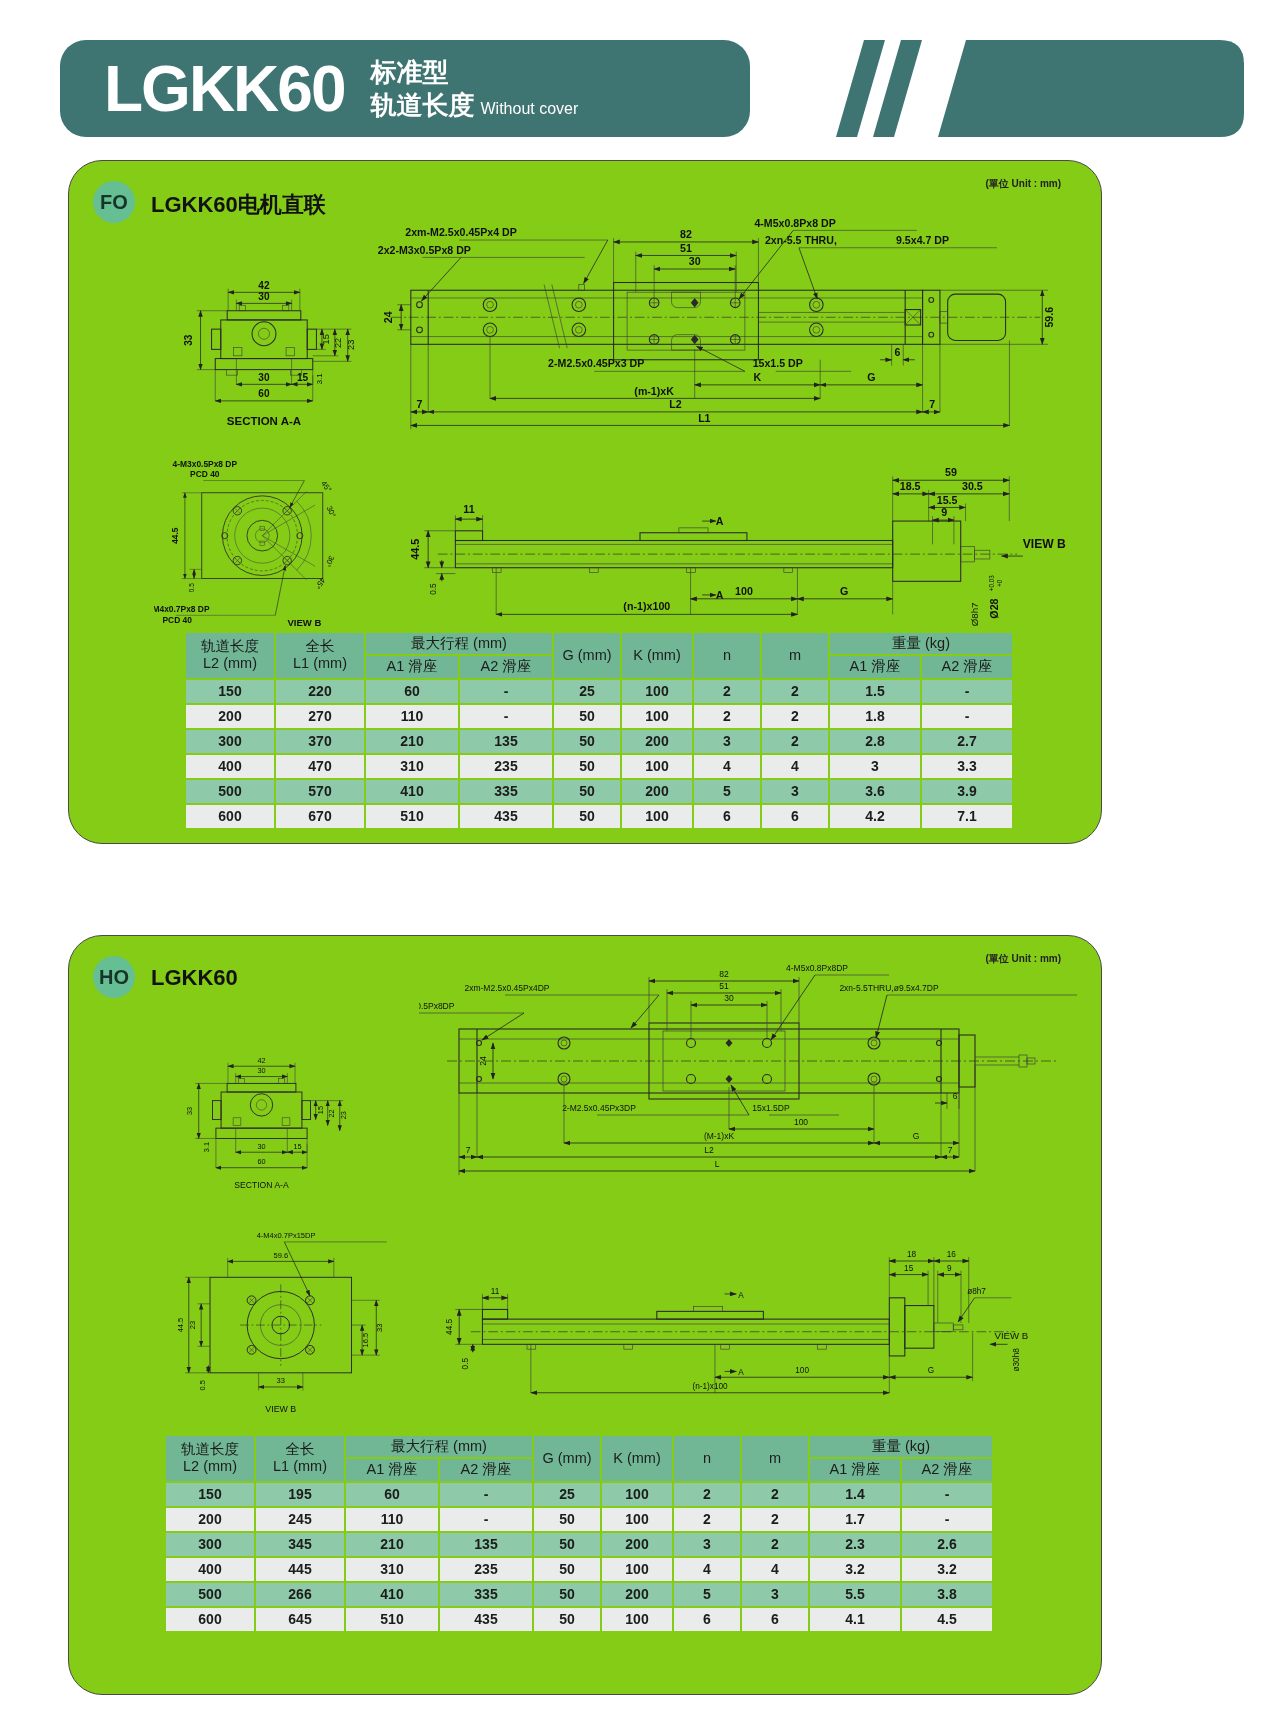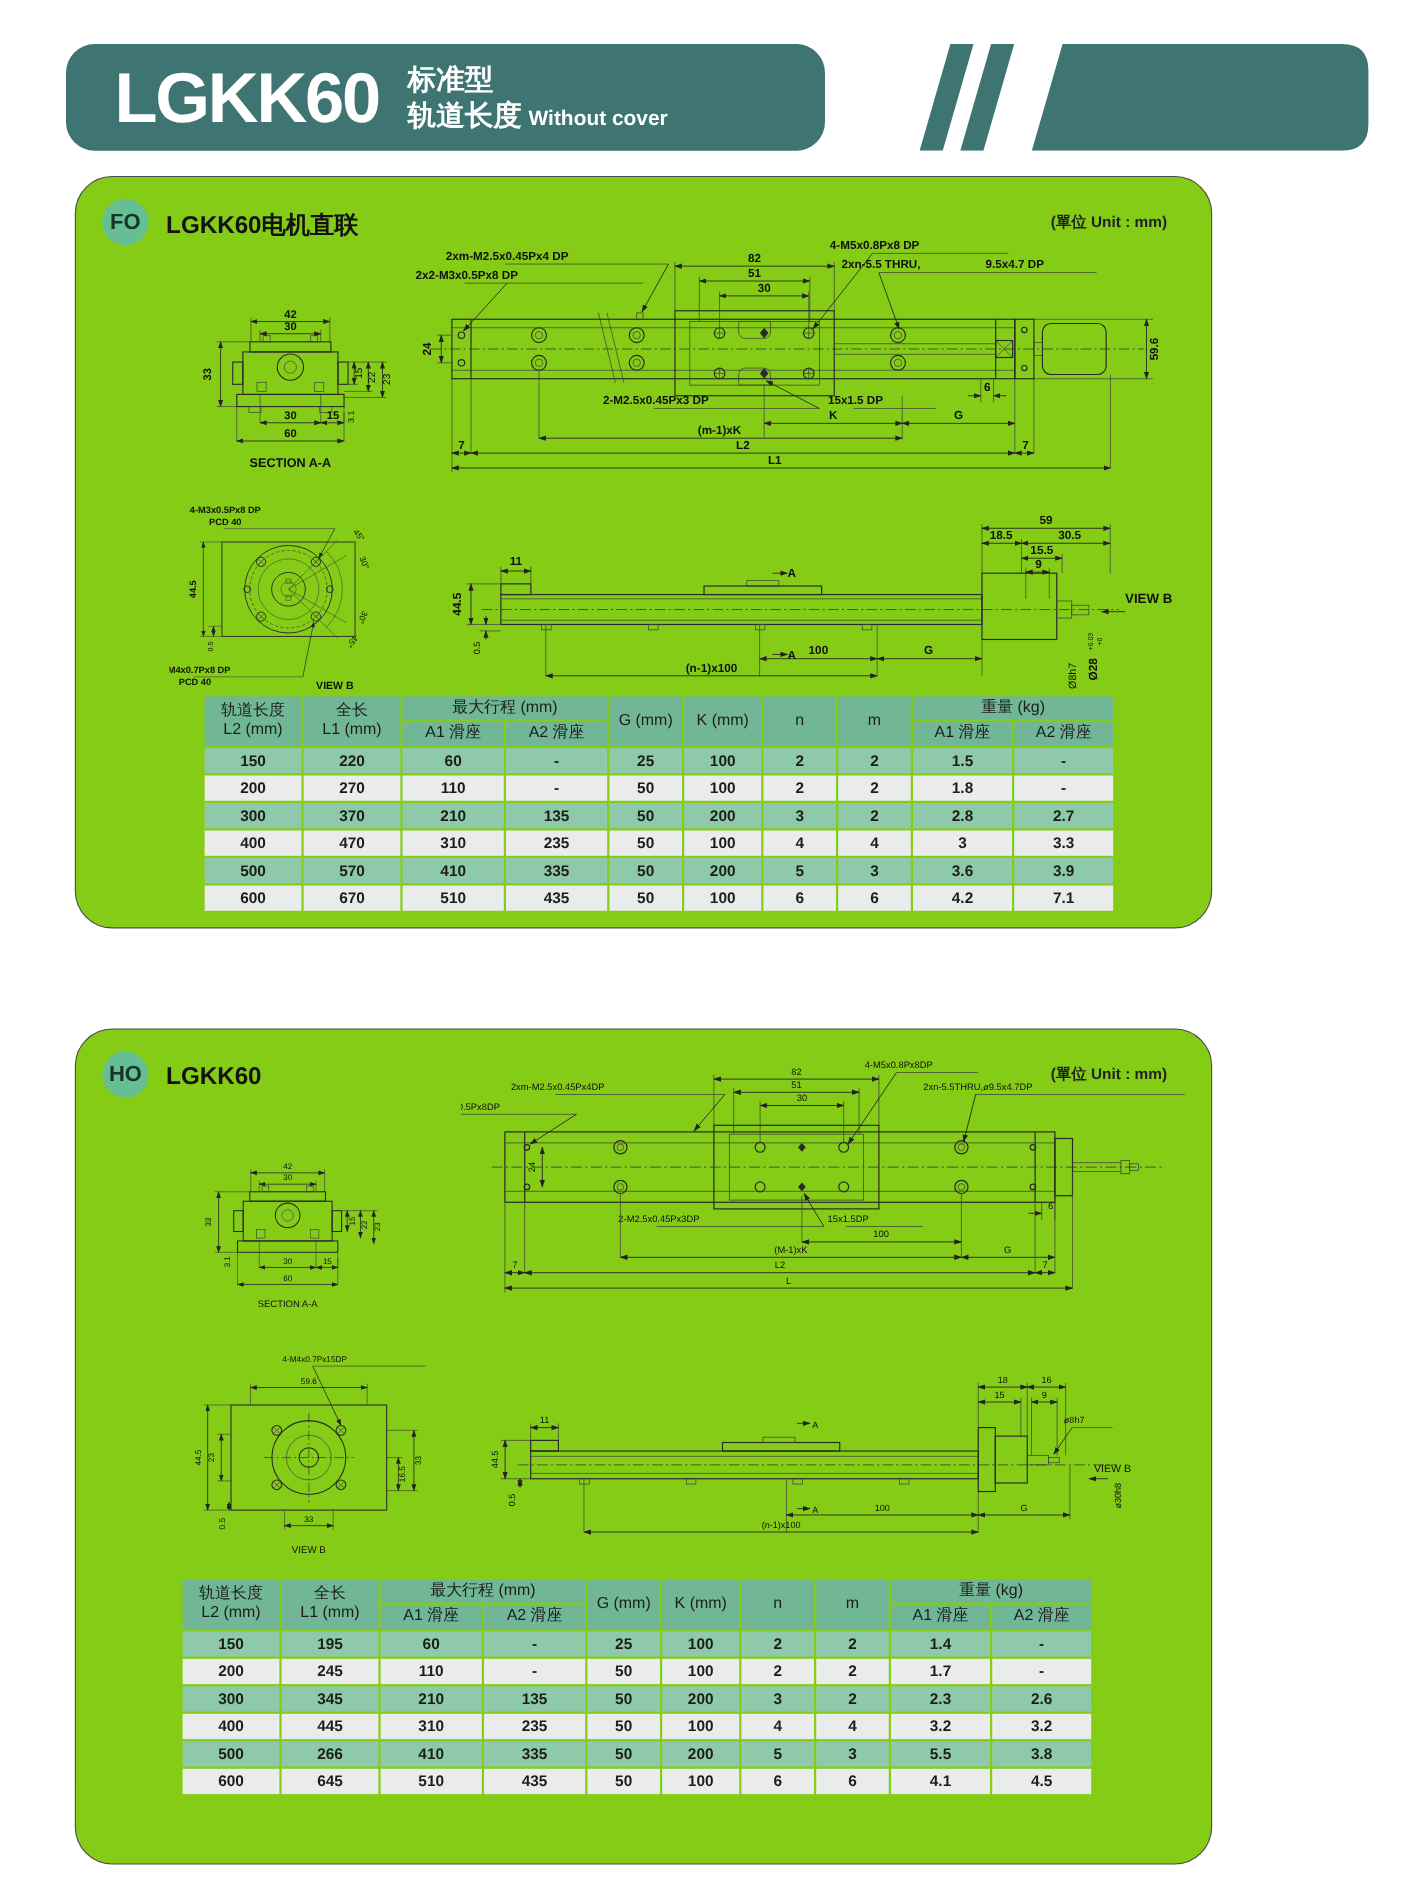--- a/index.html
+++ b/index.html
@@ -5,31 +5,31 @@
   html,body{margin:0;padding:0;background:#fff;}
   .page{position:relative;width:1284px;height:1724px;background:#fff;overflow:hidden;
         font-family:"Liberation Sans",sans-serif;color:#111;}
   
   .hdr-main{position:absolute;left:60px;top:40px;width:690px;height:97px;background:#3e7471;
             border-radius:26px;display:flex;align-items:center;}
   .hdr-model{color:#fff;font-size:64px;font-weight:bold;letter-spacing:-2px;margin-left:44px;line-height:1;}
   .hdr-sub{margin-left:26px;color:#fff;line-height:1.25;}
   .hdr-sub .s1{font-size:26px;font-weight:bold;}
   .hdr-sub .s2{font-size:26px;font-weight:bold;}
-  .hdr-sub .en{font-size:19px;font-weight:700;margin-left:6px;}
+  .hdr-sub .en{font-size:16px;font-weight:400;margin-left:6px;}
   .hdr-deco{position:absolute;left:806px;top:40px;width:444px;height:97px;}
   
   .panel{position:absolute;left:68px;width:1032px;border:1.6px solid #4a4a4a;border-radius:34px;background:#84cc16;}
   .panel1{top:160px;height:682px;}
   .panel2{top:935px;height:758px;}
   .badge{position:absolute;left:24px;top:20px;width:42px;height:42px;border-radius:50%;
          background:#66bf92;color:#17332a;font-size:20px;font-weight:bold;
          display:flex;align-items:center;justify-content:center;}
   .ptitle{position:absolute;left:82px;top:29px;font-size:22px;font-weight:600;color:#121212;}
-  .unote{position:absolute;right:40px;top:32px;font-size:14px;font-weight:600;color:#222;}
+  .unote{position:absolute;right:40px;top:16px;font-size:10px;font-weight:600;color:#222;}
   
   .draw{position:absolute;}
   .draw line,.draw rect,.draw circle,.draw path,.draw polyline,.draw polygon{stroke:#2a2a2a;fill:none;stroke-width:1.1;}
   .draw .thin{stroke-width:0.65;stroke:#3c3c3c;}
   .draw .dim{stroke-width:0.8;stroke:#222;}
   .draw .cl{stroke-width:0.65;stroke-dasharray:10 3 2 3;}
   .draw .dash{stroke-width:0.65;stroke-dasharray:4 2.5;}
   .draw .fill{fill:#2a2a2a;stroke:none;}
   .draw text{fill:#101010;stroke:none;text-anchor:middle;font-family:"Liberation Sans",sans-serif;}
   .t12{font-size:12.5px;font-weight:600;}

